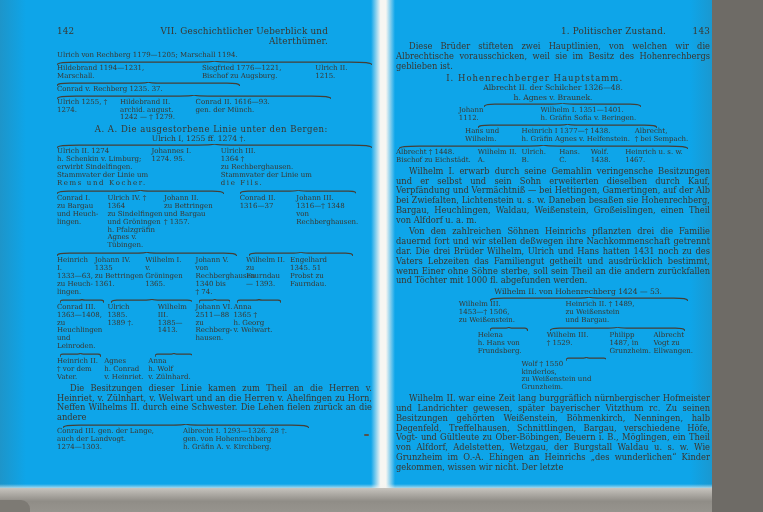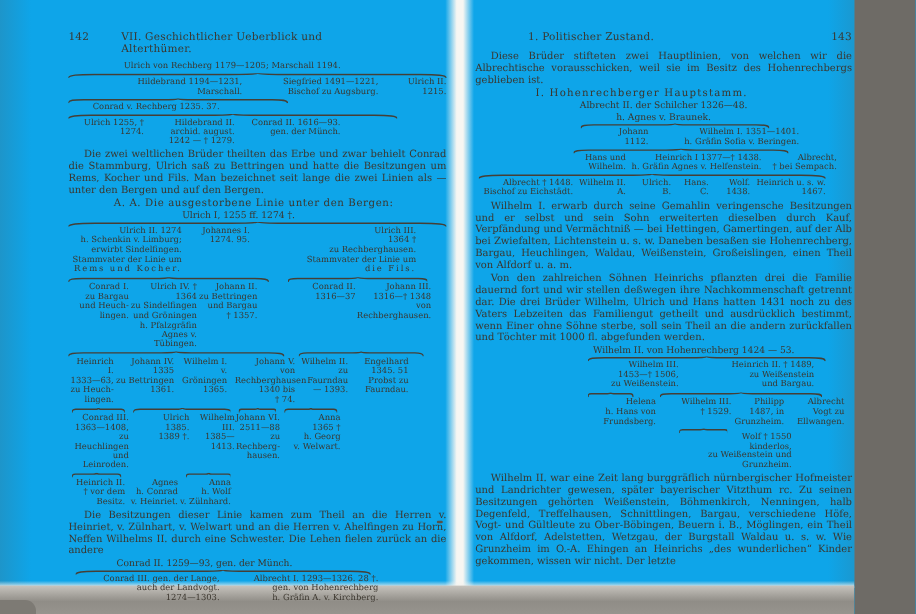--- a/index.html
+++ b/index.html
@@ -21,24 +21,24 @@
   .corner{position:absolute;left:0;bottom:0;width:30px;height:12px;background:#7d7a74;border-top-right-radius:9px}
   .speck{position:absolute;width:5px;height:2px;background:#57524a;border-radius:1px}
 
   .col{position:absolute;top:26px}
   .colL{left:57px;width:315px}
   .colR{left:396px;width:314px}
 
   .runhead{display:flex;align-items:baseline;font-size:8.8px;margin-bottom:6px;letter-spacing:.2px}
   .pgno{width:44px}
   .pgno.rgt{text-align:right}
-  .rtitle{flex:1;text-align:left}
+  .rtitle{flex:1;text-align:right}
 
   .r{display:flex;align-items:flex-start;margin-bottom:1px}
-  .c{white-space:pre-line;text-align:right;font-size:7px;line-height:1.13}
+  .c{white-space:pre-line;text-align:left;font-size:7px;line-height:1.13}
   .sp{display:block;letter-spacing:1.6px}
   .fill{flex:1}
   .brace{height:4px;margin-top:1px}
   .brace svg{display:block;width:100%;height:100%}
   .para{font-size:8.3px;line-height:1.18;text-align:justify;text-indent:13px;margin:2px 0 1px}
   .h1{font-size:8.5px;margin-top:2px;letter-spacing:.5px;white-space:nowrap}
   .h2{font-size:7.6px;text-align:center;margin-bottom:1px}
 </style>
 </head>
 <body>
@@ -63,21 +63,21 @@
     <div class="c" style="width:72%">Ulrich von Rechberg 1179—1205; Marschall 1194.</div>
     <div class="brace" style="width:100%">
         <svg viewBox="0 0 100 7" preserveAspectRatio="none">
           <path d="M0,7C0,2.6 2.5,1.9 7,1.9L43,1.9C47.5,1.9 49.6,1.4 50,0C50.4,1.4 52.5,1.9 57,1.9L93,1.9C97.5,1.9 100,2.6 100,7" fill="none" stroke="#453f36" stroke-width="1.2" vector-effect="non-scaling-stroke"></path>
         </svg>
       </div>
 
     <div class="r">
       <div class="c" style="width:46%">Hildebrand 1194—1231,
 Marschall.</div>
-      <div class="c" style="width:36%">Siegfried 1491—1221,
+      <div class="c" style="width:36%">Siegfried 1776—1221,
 Bischof zu Augsburg.</div>
       <div class="c" style="width:18%">Ulrich II.
 1215.</div>
     </div>
 
     <div class="brace" style="width:58%;margin-left:0">
         <svg viewBox="0 0 100 7" preserveAspectRatio="none">
           <path d="M0,7C0,2.6 2.5,1.9 7,1.9L43,1.9C47.5,1.9 49.6,1.4 50,0C50.4,1.4 52.5,1.9 57,1.9L93,1.9C97.5,1.9 100,2.6 100,7" fill="none" stroke="#453f36" stroke-width="1.2" vector-effect="non-scaling-stroke"></path>
         </svg>
       </div>
@@ -91,21 +91,20 @@
     <div class="r">
       <div class="c" style="width:20%">Ulrich 1255, † 1274.</div>
       <div class="c" style="width:24%">Hildebrand II.
 archid. august.
 1242 — † 1279.</div>
       <div class="c" style="width:28%">Conrad II. 1616—93.
 gen. der Münch.</div>
       <div class="fill"></div>
     </div>
 
-    <div class="para">Die zwei weltlichen Brüder theilten das Erbe und zwar behielt Conrad die Stammburg, Ulrich saß zu Bettringen und hatte die Besitzungen um Rems, Kocher und Fils. Man bezeichnet seit lange die zwei Linien als — unter den Bergen und auf den Bergen.</div>
 
     <div class="h1" style="margin-left:12%">A. A. Die ausgestorbene Linie unter den Bergen:</div>
     <div class="h2" style="width:90%">Ulrich I, 1255 ff. 1274 †.</div>
 
     <div class="brace" style="width:100%">
         <svg viewBox="0 0 100 7" preserveAspectRatio="none">
           <path d="M0,7C0,2.6 2.5,1.9 7,1.9L43,1.9C47.5,1.9 49.6,1.4 50,0C50.4,1.4 52.5,1.9 57,1.9L93,1.9C97.5,1.9 100,2.6 100,7" fill="none" stroke="#453f36" stroke-width="1.2" vector-effect="non-scaling-stroke"></path>
         </svg>
       </div>
     <div class="r">
@@ -247,33 +246,32 @@
         </div>
       <div class="brace" style="width:12%;margin-left:17%">
           <svg viewBox="0 0 100 7" preserveAspectRatio="none">
             <path d="M0,7C0,2.6 2.5,1.9 7,1.9L43,1.9C47.5,1.9 49.6,1.4 50,0C50.4,1.4 52.5,1.9 57,1.9L93,1.9C97.5,1.9 100,2.6 100,7" fill="none" stroke="#453f36" stroke-width="1.2" vector-effect="non-scaling-stroke"></path>
           </svg>
         </div>
     </div>
     <div class="r">
       <div class="c" style="width:15%">Heinrich II.
 † vor dem
-Besitz.</div>
+Vater.</div>
       <div class="c" style="width:14%">Agnes
 h. Conrad
 v. Heinriet.</div>
       <div class="c" style="width:14%">Anna
 h. Wolf
 v. Zülnhard.</div>
       <div class="fill"></div>
     </div>
 
     <div class="para">Die Besitzungen dieser Linie kamen zum Theil an die Herren v. Heinriet, v. Zülnhart, v. Welwart und an die Herren v. Ahelfingen zu Horn, Neffen Wilhelms II. durch eine Schwester. Die Lehen fielen zurück an die andere</div>
 
-    <div class="h2" style="width:72%">Conrad II. 1259—93, gen. der Münch.</div>
 
     <div class="brace" style="width:78%;margin-left:2%">
         <svg viewBox="0 0 100 7" preserveAspectRatio="none">
           <path d="M0,7C0,2.6 2.5,1.9 7,1.9L43,1.9C47.5,1.9 49.6,1.4 50,0C50.4,1.4 52.5,1.9 57,1.9L93,1.9C97.5,1.9 100,2.6 100,7" fill="none" stroke="#453f36" stroke-width="1.2" vector-effect="non-scaling-stroke"></path>
         </svg>
       </div>
     <div class="r">
       <div class="c" style="width:40%">Conrad III. gen. der Lange,
 auch der Landvogt.
 1274—1303.</div>

